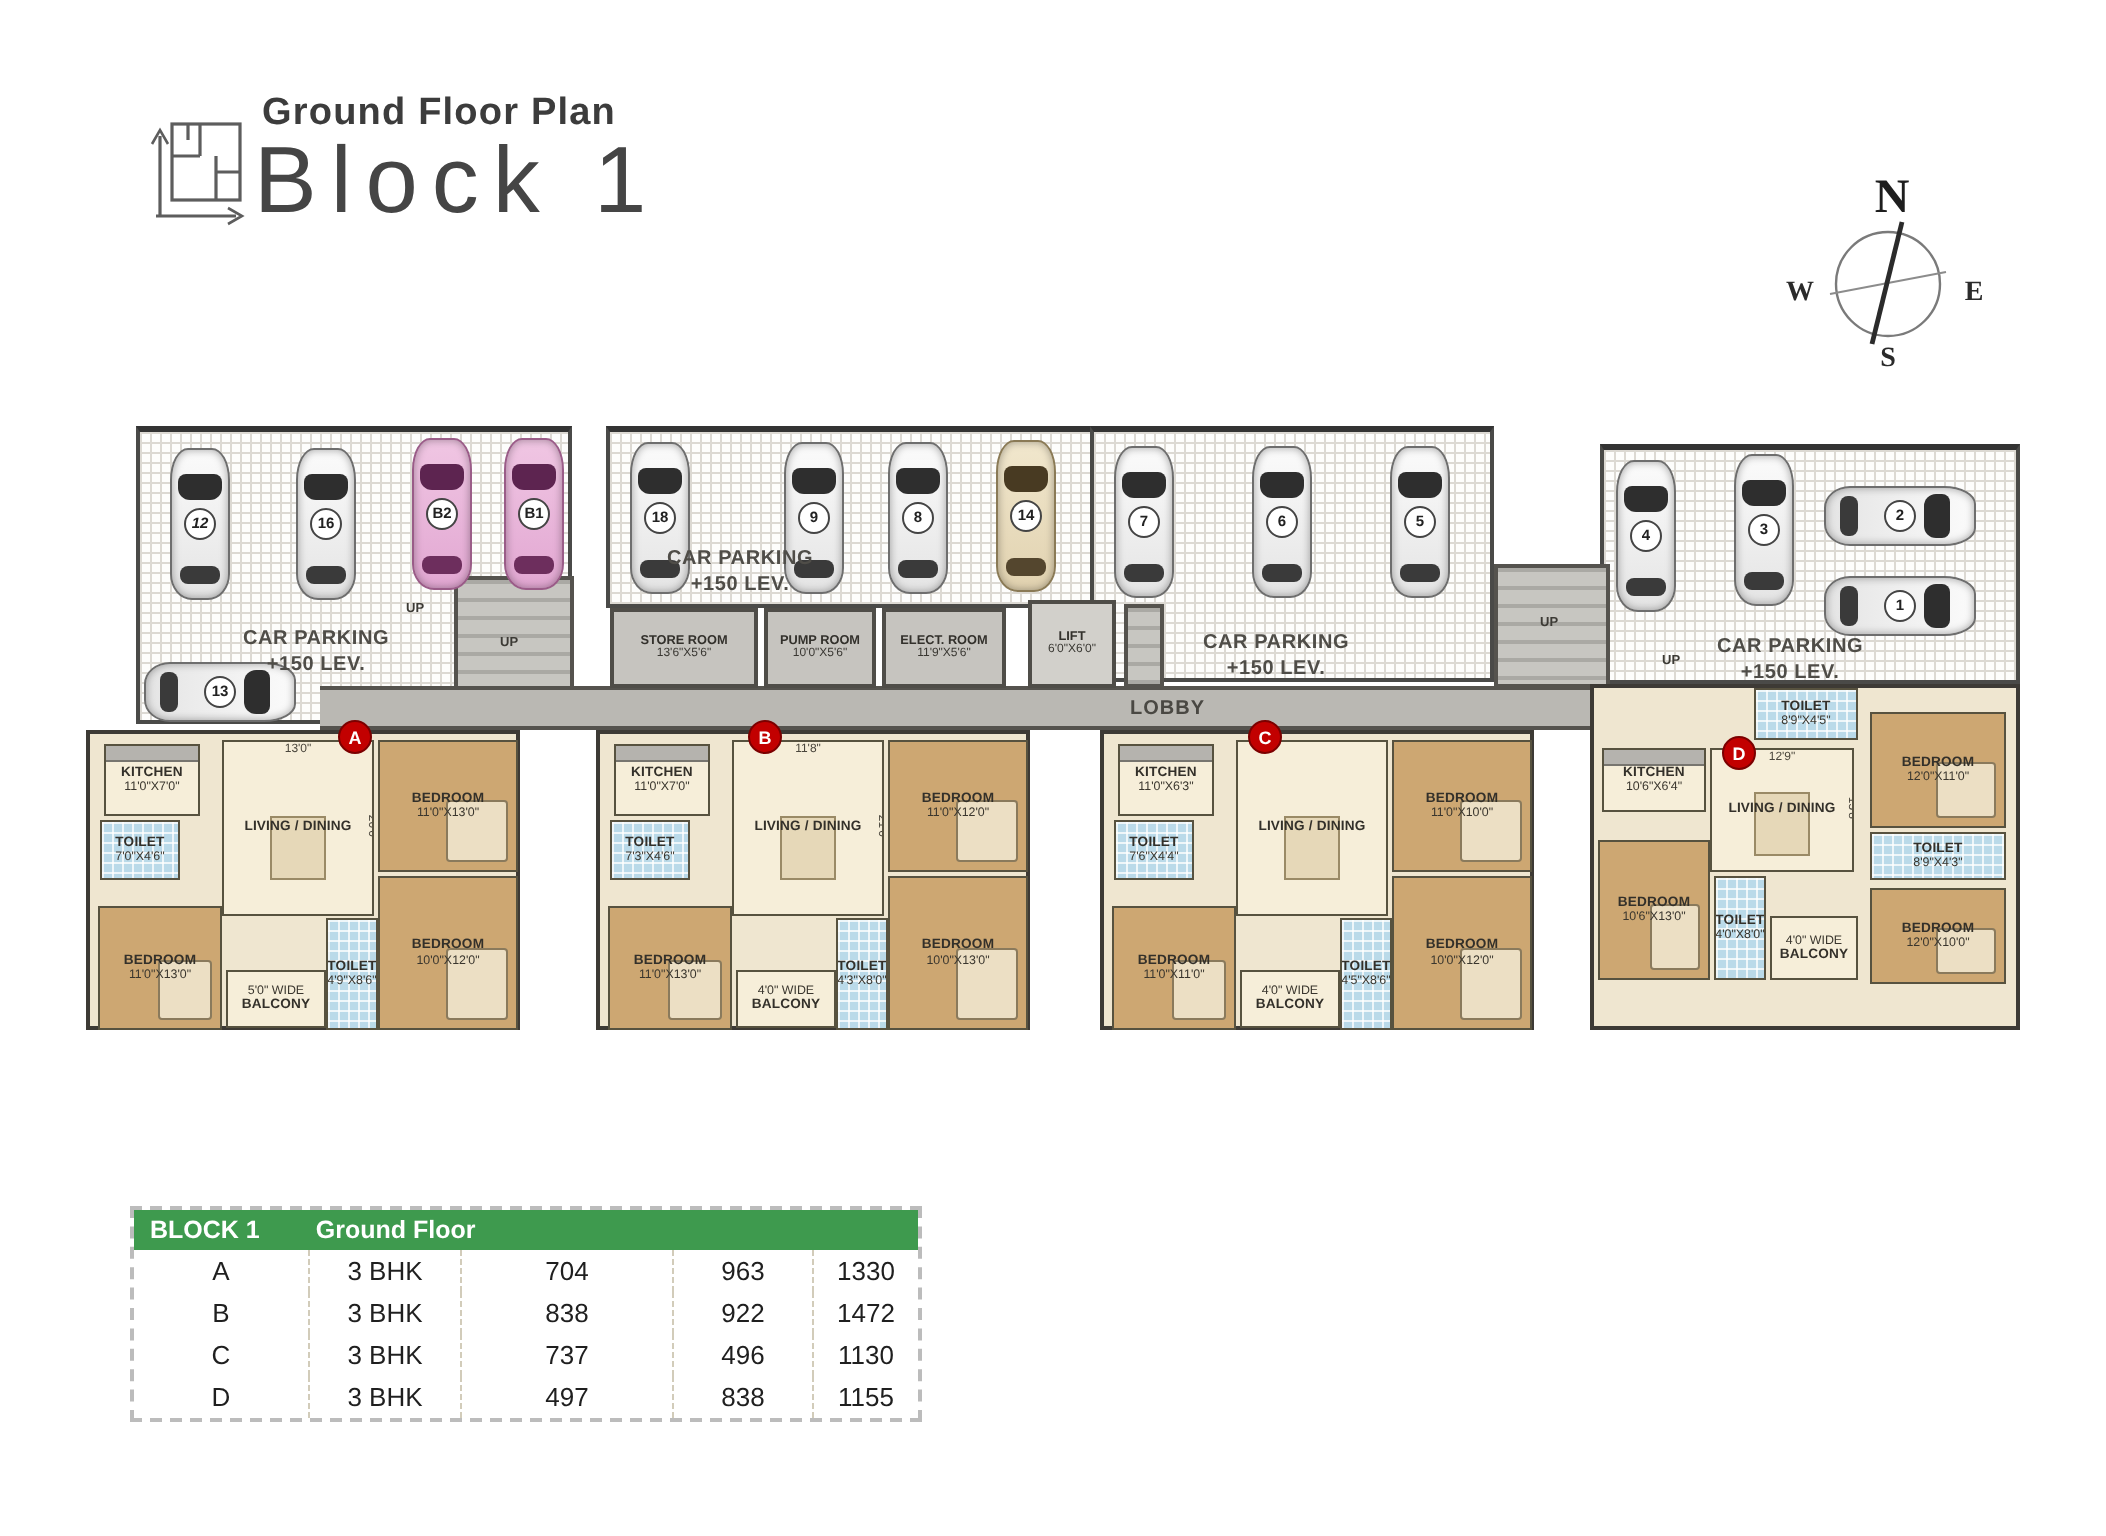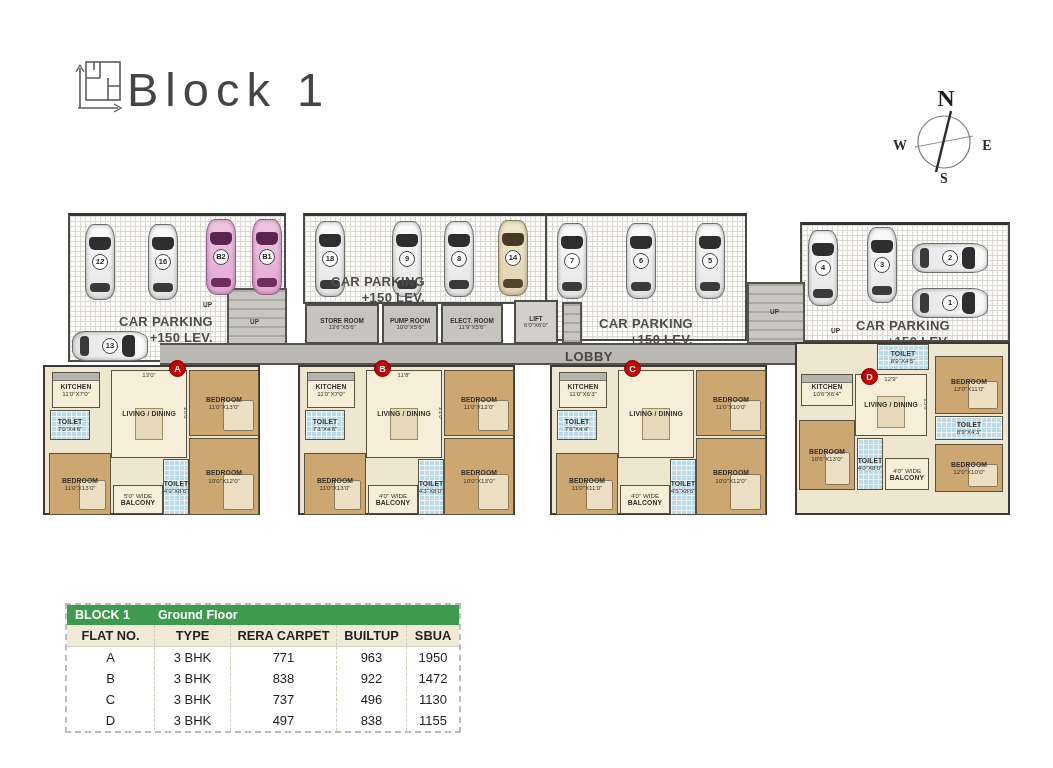--- a/index.html
+++ b/index.html
@@ -17,23 +17,23 @@
   .zone{position:absolute;box-sizing:border-box;background-color:#fdfdfc;
     background-image:linear-gradient(#dcd9d3 1px,transparent 1px),linear-gradient(90deg,#dcd9d3 1px,transparent 1px);
     background-size:5px 5px;border:2px solid #4a4a48;border-top:3px solid #333;z-index:1;}
   .stairs{position:absolute;box-sizing:border-box;border:2px solid #55534e;z-index:2;
     background:repeating-linear-gradient(to bottom,#aaa9a4 0 2px,#c7c6c1 2px 9px);}
   .corridor{position:absolute;box-sizing:border-box;background:#bab8b3;border-top:2px solid #55534e;border-bottom:2px solid #55534e;z-index:2;}
   .util{position:absolute;box-sizing:border-box;background:#c6c4bf;border:2px solid #4f4d48;z-index:3;
     display:flex;flex-direction:column;align-items:center;justify-content:center;text-align:center;}
   .util .rn{font-size:6.4px;font-weight:bold;color:#33312c;line-height:1.2;}
   .util .rd{font-size:6px;color:#3a3833;line-height:1.2;}
-  .cp{position:absolute;z-index:4;width:110px;text-align:right;font-size:13px;font-weight:bold;color:#4f4d48;line-height:1.25;letter-spacing:.3px;}
+  .cp{position:absolute;z-index:4;width:110px;text-align:center;font-size:10px;font-weight:bold;color:#4f4d48;line-height:1.25;letter-spacing:.3px;}
   .up{position:absolute;z-index:5;font-size:6.5px;font-weight:bold;color:#3c3a35;}
-  .lobby{position:absolute;z-index:4;font-size:13px;font-weight:bold;color:#4a4843;letter-spacing:.5px;text-align:center;}
+  .lobby{position:absolute;z-index:4;font-size:10px;font-weight:bold;color:#4a4843;letter-spacing:.5px;text-align:center;}
 
   
   .car{position:absolute;width:30px;height:76px;box-sizing:border-box;border:1px solid #6e6e6e;z-index:3;
     border-radius:9px 9px 11px 11px/16px 16px 13px 13px;background:linear-gradient(180deg,#fbfbfb,#e4e4e4);
     box-shadow:inset 0 0 4px rgba(0,0,0,.35);}
   .car::before{content:"";position:absolute;left:3px;right:3px;top:12px;height:13px;background:#2e2e2e;border-radius:4px 4px 6px 6px;}
   .car::after{content:"";position:absolute;left:4px;right:4px;bottom:7px;height:9px;background:#3a3a3a;border-radius:4px;}
   .car.pink{background:linear-gradient(180deg,#f0c6e3,#e2a7d2);border-color:#9a5c88;}
   .car.pink::before{background:#5d2450;}.car.pink::after{background:#6d2e5d;}
   .car.beige{background:linear-gradient(180deg,#f1e7cd,#e1d2b0);border-color:#8a7a56;}
@@ -79,20 +79,21 @@
   <svg class="hdr-logo" width="58" height="60" viewBox="0 0 58 60">
     <g fill="none" stroke="#5d5d5d" stroke-width="1.6">
       <path d="M10 52 L10 12"></path>
         <path d="M6 16 L10 9 L14 16" stroke-width="1.3"></path>
       <path d="M8 52 L48 52"></path>
         <path d="M44 48 L51 52 L44 56" stroke-width="1.3"></path>
       <rect x="16" y="6" width="34" height="38"></rect>
       <path d="M30 6 L30 22 M16 22 L30 22 M38 22 L38 44 M38 30 L50 30 M24 6 L24 14"></path>
     </g>
   </svg>
+  <div class="hdr-sub">Ground Floor Plan</div>
   <div class="hdr-title">Block 1</div>
 
   <svg class="compass" width="118" height="104" viewBox="0 0 118 104">
     <circle cx="60" cy="58" r="26" fill="none" stroke="#7a7a7a" stroke-width="1.2"></circle>
     <line x1="31" y1="63" x2="89" y2="52" stroke="#8c8c8c" stroke-width="1"></line>
     <line x1="67" y1="27" x2="52" y2="88" stroke="#2b2b2b" stroke-width="2.4"></line>
     <text x="62" y="22" text-anchor="middle" font-family="Liberation Serif,serif" font-size="24" font-weight="bold" fill="#1e1e1e">N</text>
     <text x="16" y="66" text-anchor="middle" font-family="Liberation Serif,serif" font-size="14" font-weight="bold" fill="#2b2b2b">W</text>
     <text x="103" y="66" text-anchor="middle" font-family="Liberation Serif,serif" font-size="14" font-weight="bold" fill="#2b2b2b">E</text>
     <text x="60" y="99" text-anchor="middle" font-family="Liberation Serif,serif" font-size="14" font-weight="bold" fill="#2b2b2b">S</text>
@@ -339,34 +340,27 @@
         </div>
         <div class="marker" style="left: 64px; top: 24px;">D</div>
       </div>
     </div>
 
   <div class="area-table">
     <div class="t-green">
       <span>BLOCK 1</span>
       <span>Ground Floor</span>
     </div>
-    <div class="t-cols" id="t-cols">
-        <div class="t-cell c0">FLAT NO.</div>
-        <div class="t-cell c1">TYPE</div>
-        <div class="t-cell c2">RERA CARPET</div>
-        <div class="t-cell c3">BUILTUP</div>
-        <div class="t-cell c4">SBUA</div>
-      </div>
     <div id="t-body">
         <div class="t-row">
           <div class="t-cell c0">A</div>
           <div class="t-cell c1">3 BHK</div>
-          <div class="t-cell c2">771</div>
+          <div class="t-cell c2">704</div>
           <div class="t-cell c3">963</div>
-          <div class="t-cell c4">1950</div>
+          <div class="t-cell c4">1330</div>
         </div>
         <div class="t-row">
           <div class="t-cell c0">B</div>
           <div class="t-cell c1">3 BHK</div>
           <div class="t-cell c2">838</div>
           <div class="t-cell c3">922</div>
           <div class="t-cell c4">1472</div>
         </div>
         <div class="t-row">
           <div class="t-cell c0">C</div>

